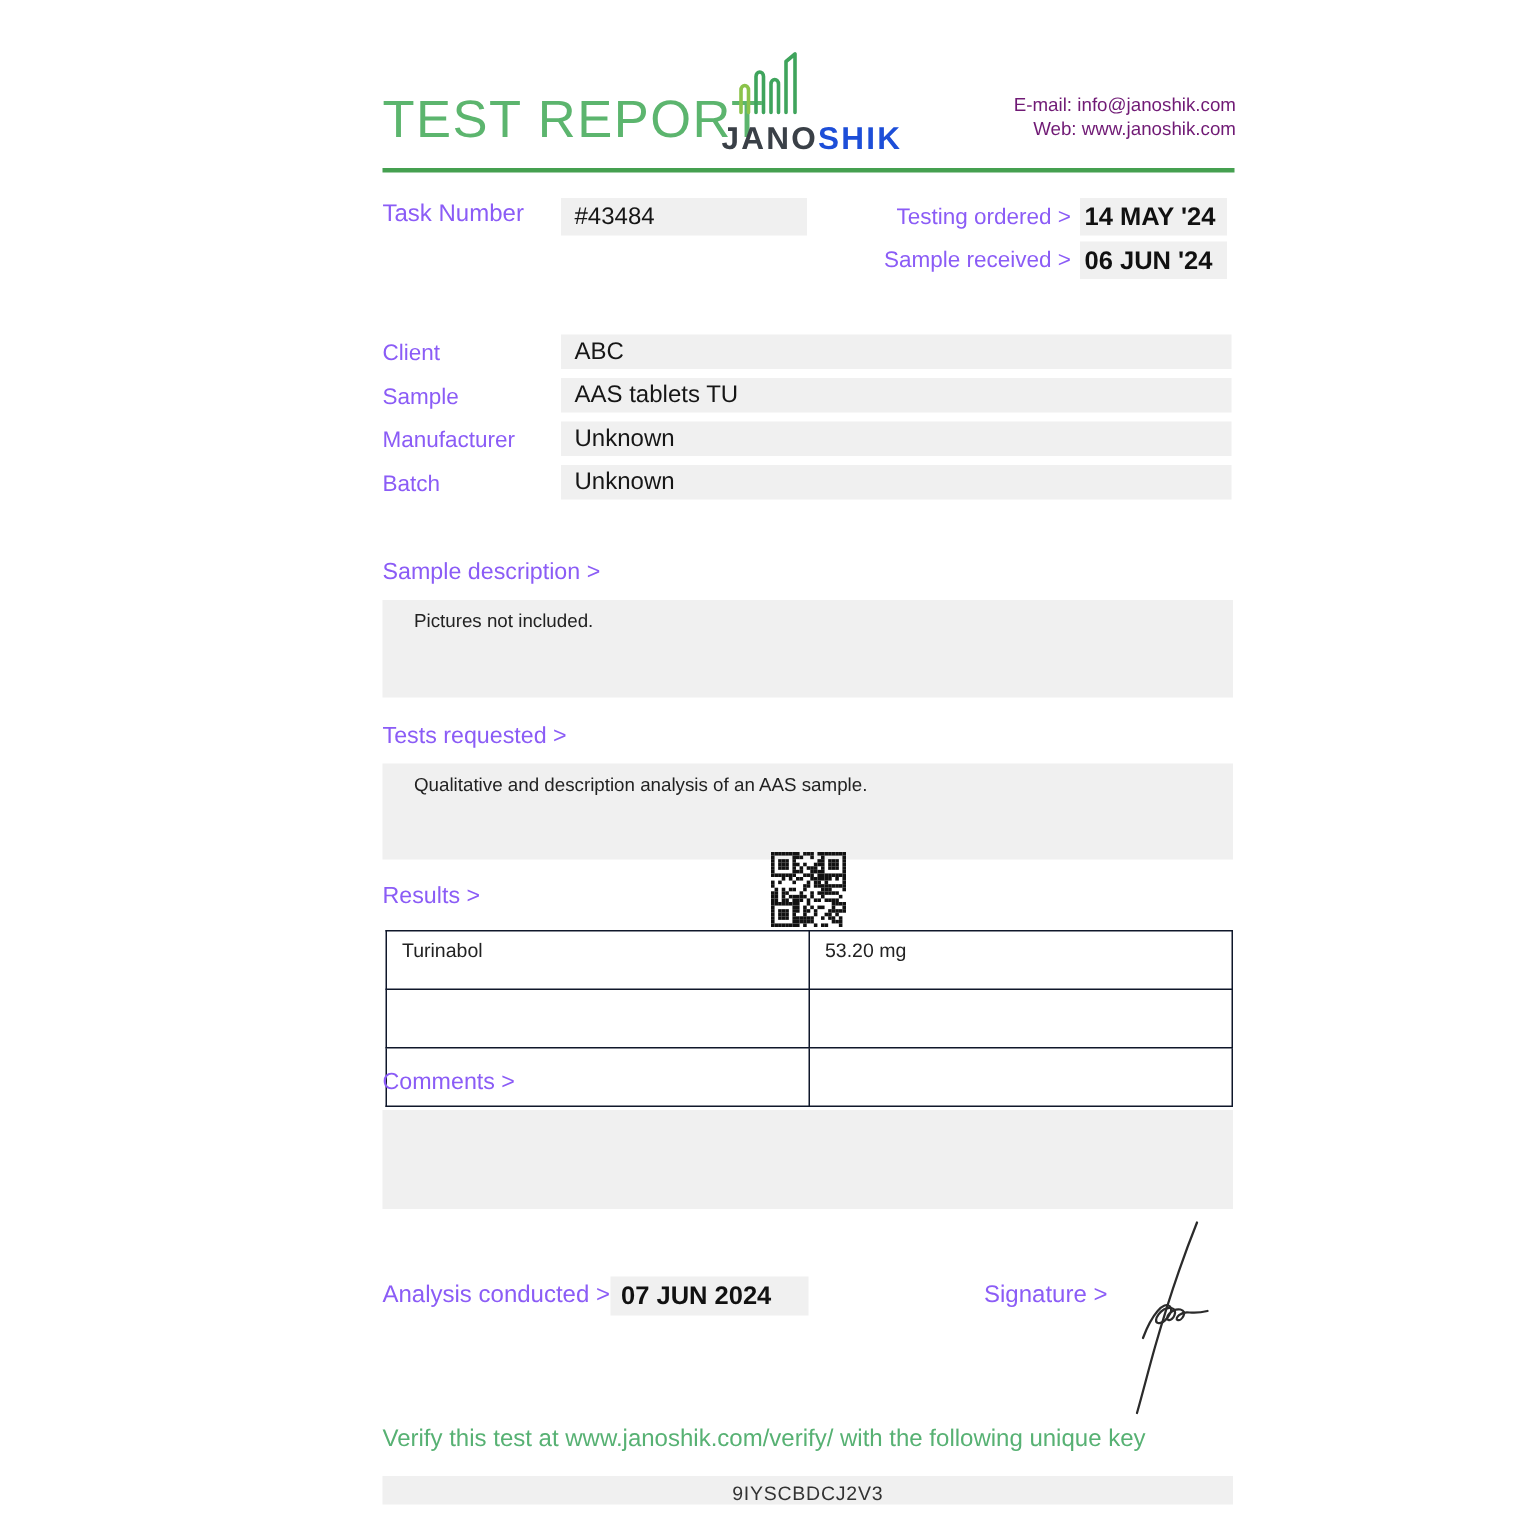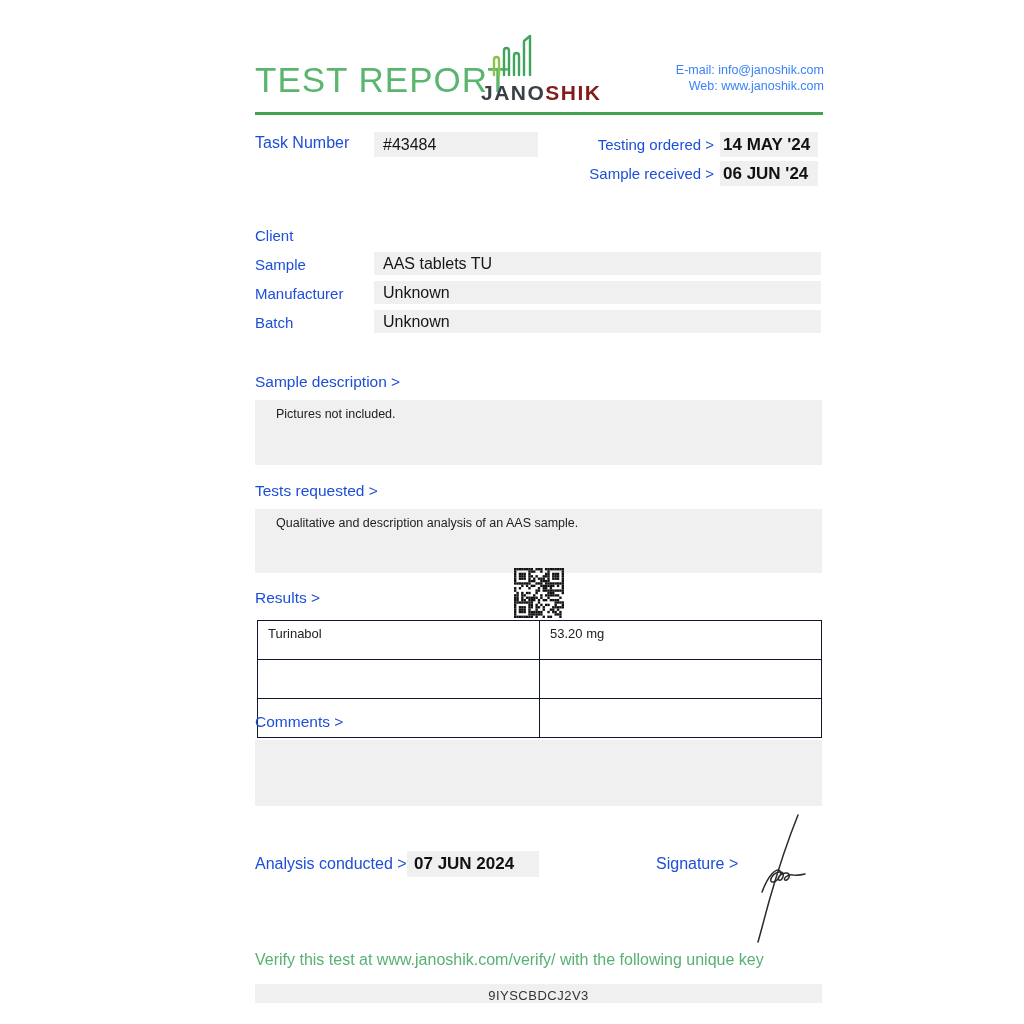--- a/index.html
+++ b/index.html
@@ -7,26 +7,26 @@
     position:relative;width:1024px;height:1024px;background:#ffffff;overflow:hidden;
     font-family:"Liberation Sans", sans-serif;color:#1b1b1b;margin-left:26px;
   }
   .abs{position:absolute;}
   
   .title{left:229px;top:60px;font-size:35px;letter-spacing:1px;color:#5cb56e;font-weight:400;}
   .logo-wrap{left:455px;top:33px;width:118px;text-align:center;}
   .logo-icon{display:block;margin:0 auto;}
   .logo-text{font-size:21px;font-weight:700;letter-spacing:1.5px;margin-top:2px;}
   .logo-jano{color:#3a4047;}
-  .logo-shik{color:#7f1d1d;}
-  .contact{left:572px;top:62px;width:226px;text-align:right;font-size:12.5px;color:#3b82f6;line-height:16px;}
+  .logo-shik{color:#1d4ed8;}
+  .contact{left:572px;top:62px;width:226px;text-align:right;font-size:12.5px;color:#701a75;line-height:16px;}
   .divider{left:229px;top:112px;width:568px;height:3px;background:#45a050;}
   
   .gbox{background:#f0f0f0;}
-  .lbl{font-size:16px;color:#1d4ed8;}
+  .lbl{font-size:16px;color:#8b5cf6;}
   .val{font-size:16px;color:#161616;}
   .boldval{font-size:17px;font-weight:700;color:#111;}
   
   .task-label{left:229px;top:134px;}
   .task-box{left:348px;top:132px;width:164px;height:25px;line-height:25px;padding-left:9px;box-sizing:border-box;}
   .ordered-label{left:556px;top:136px;width:132px;text-align:right;font-size:15px;}
   .ordered-box{left:694px;top:132px;width:95px;height:25px;line-height:25px;text-align:left;padding-left:3px;}
   .received-label{left:556px;top:165px;width:132px;text-align:right;font-size:15px;}
   .received-box{left:694px;top:161px;width:95px;height:25px;line-height:25px;text-align:left;padding-left:3px;}
   
@@ -78,20 +78,21 @@
   <div class="abs divider"></div>
 
   <div class="abs lbl task-label">Task Number</div>
   <div class="abs gbox val task-box">#43484</div>
   <div class="abs lbl ordered-label">Testing ordered  &gt;</div>
   <div class="abs gbox boldval ordered-box">14 MAY '24</div>
   <div class="abs lbl received-label">Sample received &gt;</div>
   <div class="abs gbox boldval received-box">06 JUN '24</div>
 
   <div class="abs lbl drow-label" style="top:227px">Client</div>
+  <div class="abs gbox val drow-box" style="top:223px">ABC</div>
 
   <div class="abs lbl drow-label" style="top:256px">Sample</div>
   <div class="abs gbox val drow-box" style="top:252px">AAS tablets TU</div>
 
   <div class="abs lbl drow-label" style="top:285px">Manufacturer</div>
   <div class="abs gbox val drow-box" style="top:281px">Unknown</div>
 
   <div class="abs lbl drow-label" style="top:314px">Batch</div>
   <div class="abs gbox val drow-box" style="top:310px">Unknown</div>
 

